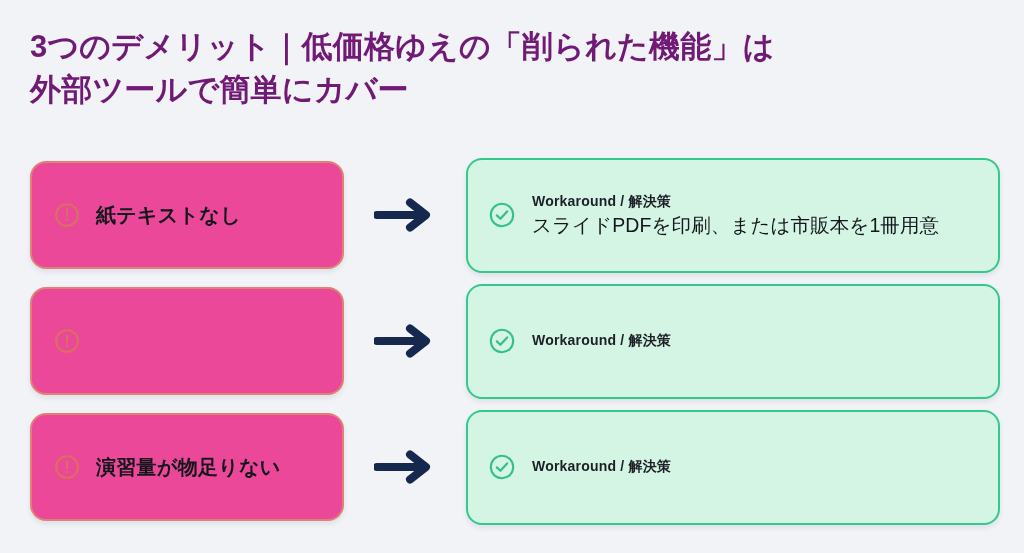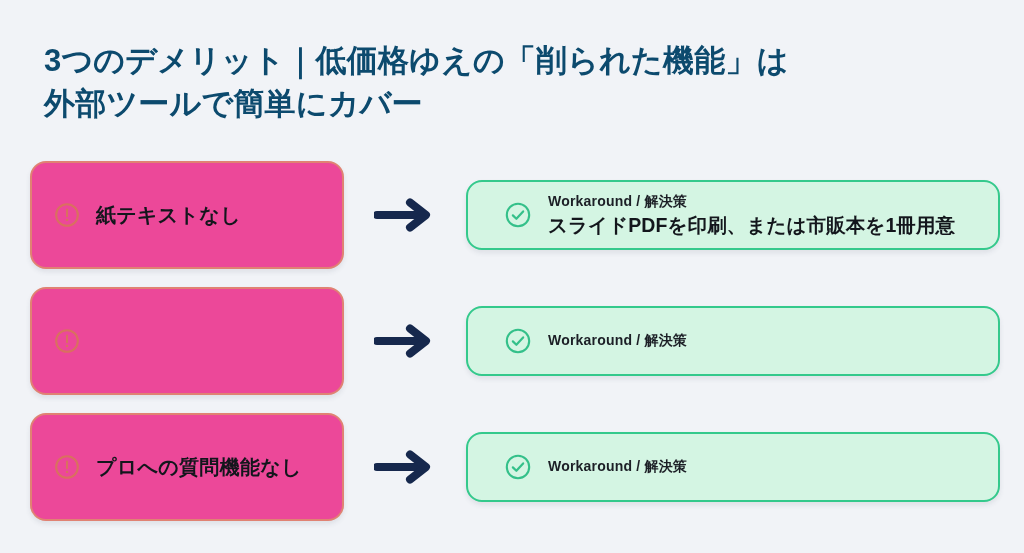--- a/index.html
+++ b/index.html
@@ -19,26 +19,26 @@
   .slide {
     position: relative;
     width: 1024px;
     height: 553px;
     box-sizing: border-box;
     padding: 26px 24px 0 30px;
   }
 
   
   .title {
-    color: #0c4a6e;
+    color: #701a75;
     font-weight: 700;
     font-size: 31px;
     line-height: 1.38;
     letter-spacing: 0.2px;
-    margin: 14px;
+    margin: 0;
     padding: 0;
     max-width: 960px;
   }
   .title-line {
     display: block;
     white-space: nowrap;
   }
 
   
   .rows {
@@ -95,29 +95,29 @@
   }
   .arrow-icon {
     width: 62px;
     height: 40px;
     display: block;
   }
 
   
   .card-solution {
     width: 534px;
-    height: 70px;
+    height: 115px;
     box-sizing: border-box;
     background: #d4f5e3;
     border: 2.5px solid #34c98c;
     border-radius: 16px;
     box-shadow: 0 3px 5px rgba(60, 70, 90, 0.10);
     display: flex;
     align-items: center;
-    padding: 0 14px 0 36px;
+    padding: 0 14px 0 20px;
     flex: 0 0 auto;
   }
   .icon-check {
     flex: 0 0 auto;
     width: 28px;
     height: 28px;
     margin-right: 16px;
     display: block;
   }
   .solution-body {
@@ -130,21 +130,21 @@
     color: #1c1f26;
     font-weight: 700;
     font-size: 14px;
     line-height: 1.35;
     letter-spacing: 0.2px;
     margin-bottom: 2px;
     white-space: nowrap;
   }
   .solution-text {
     color: #13161c;
-    font-weight: 700;
+    font-weight: 400;
     font-size: 19.5px;
     line-height: 1.28;
     letter-spacing: 0.1px;
     white-space: nowrap;
   }
 </style>
 </head>
 <body>
 
 <div class="slide">
@@ -226,21 +226,21 @@
 
     <div class="row">
       <div class="card-problem">
         <span class="icon-alert">
           <svg viewBox="0 0 24 24" width="26" height="26" fill="none" aria-hidden="true">
             <circle cx="12" cy="12" r="10" stroke="#d9705f" stroke-width="1.9"></circle>
             <line x1="12" y1="7" x2="12" y2="13.2" stroke="#d9705f" stroke-width="1.9" stroke-linecap="round"></line>
             <circle cx="12" cy="16.5" r="1.15" fill="#d9705f"></circle>
           </svg>
         </span>
-        <span class="problem-text">プロへの質問機能なし</span>
+        <span class="problem-text">演習量が物足りない</span>
       </div>
 
       <div class="arrow-wrap">
         <span class="arrow-icon">
           <svg viewBox="0 0 62 40" width="62" height="40" aria-hidden="true">
             <path d="M3 20 H44" stroke="#16284d" stroke-width="8" stroke-linecap="round"></path>
             <path d="M36 7.5 L52 20 L36 32.5" stroke="#16284d" stroke-width="8" stroke-linecap="round" stroke-linejoin="round" fill="none"></path>
           </svg>
         </span>
       </div>

